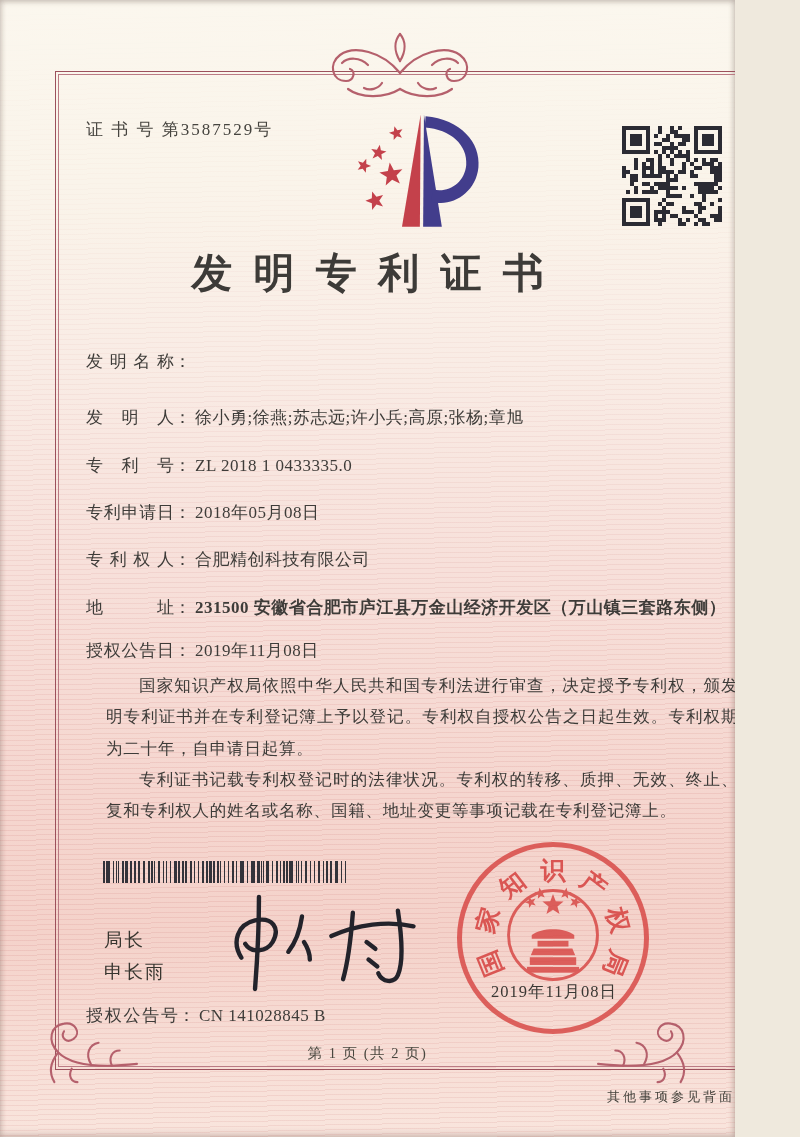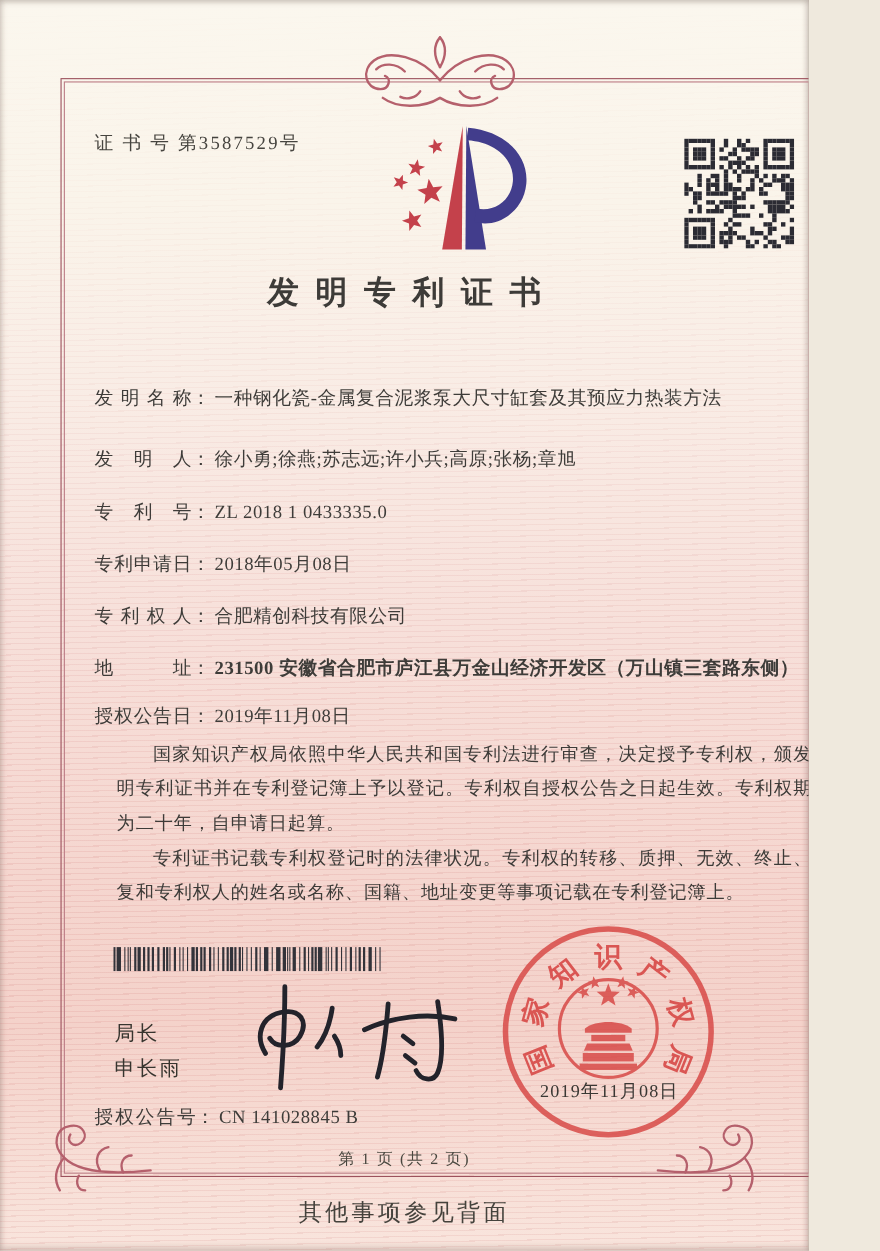--- a/index.html
+++ b/index.html
@@ -19,21 +19,21 @@
             mask-image:linear-gradient(180deg, rgba(0,0,0,0) 0%, rgba(0,0,0,.2) 18%, rgba(0,0,0,.75) 50%, #000 72%, rgba(0,0,0,.85) 100%);
   }
   .frame { position:absolute; left:55px; top:71px; width:684px; height:999px; border:1px solid #9c515c; }
   .frame::after { content:""; position:absolute; inset:2px; border:1px solid #bb7b84; }
 
   .cert-no { position:absolute; left:86px; top:118px; font-size:17px; color:#46443f; letter-spacing:2px; }
 
   .logo { position:absolute; left:326px; top:108px; width:178px; height:122px; }
   .qr { position:absolute; left:622px; top:126px; width:100px; height:100px; }
 
-  .title { position:absolute; left:0; right:0; top:246px; text-align:center; font-size:29px;
+  .title { position:absolute; left:0; right:0; top:246px; text-align:center; font-size:41px;
            font-weight:bold; color:#3d3b38; letter-spacing:.52em; text-indent:.52em; }
 
   .fields { position:absolute; left:86px; top:349px; width:650px; font-size:17px; color:#3e3c39; }
   .frow { display:flex; align-items:flex-start; margin-bottom:21px; line-height:1.55; }
   .frow.gap-lg { margin-bottom:30px; }
   .lab { display:inline-block; width:88px; text-align:justify; text-align-last:justify; flex:0 0 88px; }
   .colon { flex:0 0 auto; }
   .val { flex:1 1 auto; padding-left:4px; letter-spacing:.5px; }
   .two-col { display:flex;flex-direction:column; }
   .two-col .pair-left { display:flex; width:365px; flex:0 0 365px; }
@@ -51,21 +51,21 @@
   .signature { position:absolute; left:212px; top:886px; width:225px; height:110px; }
 
   .seal { position:absolute; left:457px; top:842px; width:192px; height:192px; }
   .seal-ring { position:absolute; inset:0; border:5px solid #d6413f; border-radius:50%; opacity:.8; }
   .seal-char { position:absolute; left:50%; top:50%; width:30px; height:30px; margin-left:-15px; margin-top:-15px;
                text-align:center; font-size:25px; font-weight:bold; color:#d6413f; opacity:.85; line-height:30px; }
   .seal-emblem { position:absolute; left:50%; top:50%; width:116px; height:116px; margin-left:-58px; margin-top:-61px; opacity:.8; }
   .seal-date { position:absolute; left:34px; top:139px; font-size:16.5px; color:#3a3834; white-space:nowrap; letter-spacing:1px; }
 
   .page-info { position:absolute; left:0; right:0; top:1044px; text-align:center; font-size:14.5px; color:#49473f; letter-spacing:1.5px; }
-  .back-note { position:absolute; left:0; right:0; top:1088px; text-align:center; font-size:21px; color:#44423c; letter-spacing:3px; }
+  .back-note { position:absolute; left:0; right:0; top:1088px; text-align:right; font-size:13px; color:#44423c; letter-spacing:3px; }
 
   .orn-top { position:absolute; left:290px; top:30px; width:220px; height:82px; }
   .orn-bl  { position:absolute; left:34px;  top:1014px; width:108px; height:72px; }
   .orn-br  { position:absolute; right:34px; top:1014px; width:108px; height:72px; transform:scaleX(-1); }
 </style>
 </head>
 <body>
 
 <div class="paper">
   <div class="waves"></div>
@@ -415,21 +415,20 @@
       <rect x="80" y="96" width="4" height="4" fill="#2b2b33"></rect>
       <rect x="84" y="96" width="4" height="4" fill="#2b2b33"></rect>
     </svg>
 
   <div class="title">发明专利证书</div>
 
   <div class="fields">
     <div class="frow gap-lg">
       <span class="lab">发明名称</span>
         <span class="colon">：</span>
-      <span class="val">一种钢化瓷-金属复合泥浆泵大尺寸缸套及其预应力热装方法</span>
     </div>
     <div class="frow">
       <span class="lab">发明人</span>
         <span class="colon">：</span>
       <span class="val">徐小勇;徐燕;苏志远;许小兵;高原;张杨;章旭</span>
     </div>
     <div class="frow">
       <span class="lab">专利号</span>
         <span class="colon">：</span>
       <span class="val">ZL 2018 1 0433335.0</span>

